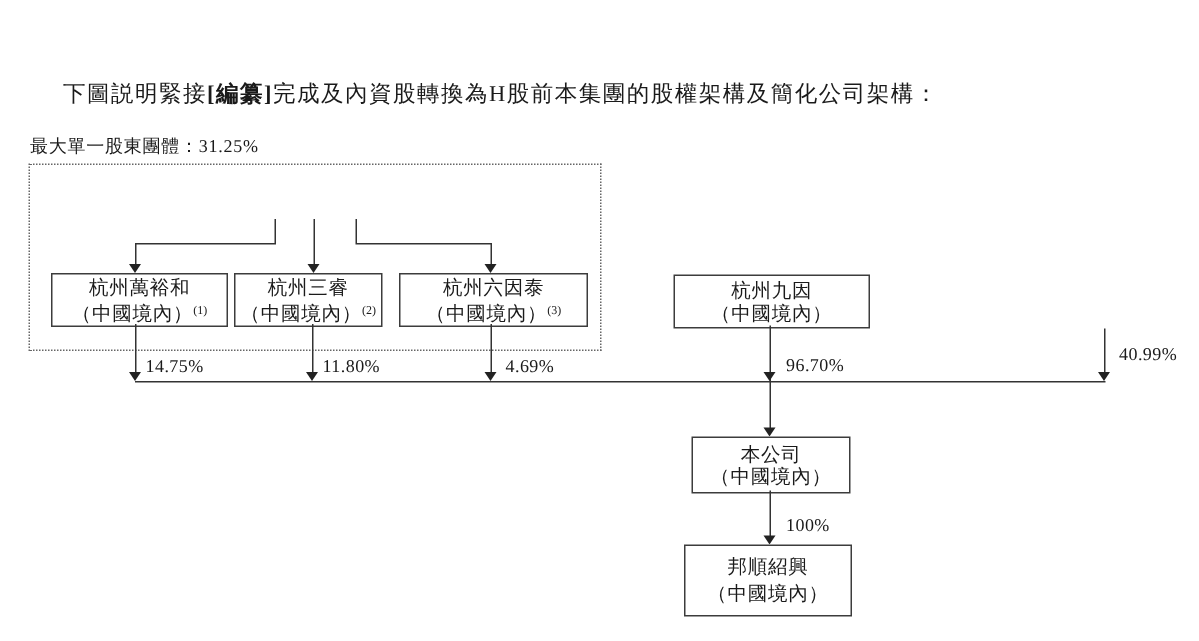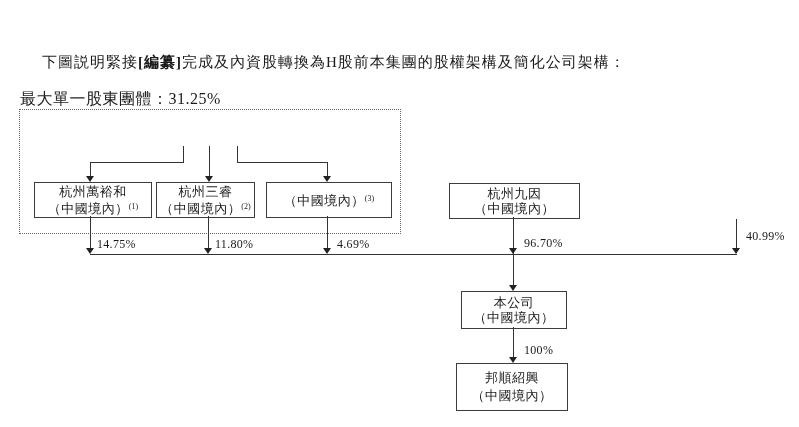--- a/index.html
+++ b/index.html
@@ -2,21 +2,21 @@
 <html><head>
 <meta charset="utf-8">
 <style>
   html,body{margin:0;padding:0;background:#ffffff;}
   .stage{
     position:relative;width:799px;height:427px;background:#ffffff;overflow:hidden;
     font-family:"Liberation Serif","DejaVu Serif",serif;color:#1a1a1a;margin-top:41px;
   }
   .title{position:absolute;left:42px;top:12px;font-size:15px;letter-spacing:1px;white-space:nowrap;}
   .bold{font-weight:bold;}
-  .group-label{position:absolute;left:20px;top:48px;font-size:16px;letter-spacing:0.5px;}
+  .group-label{position:absolute;left:20px;top:48px;font-size:12px;letter-spacing:0.5px;}
   .dashed-box{position:absolute;left:19px;top:68px;width:380px;height:123px;border:1px dotted #666;}
   .box{
     position:absolute;border:1px solid #3c3c3c;background:#fff;text-align:center;
     font-size:13px;line-height:15.5px;letter-spacing:0.5px;
     display:flex;flex-direction:column;justify-content:center;
   }
   .box .ln{white-space:nowrap;}
   sup.note{font-size:8px;vertical-align:4px;letter-spacing:0;}
   .vline{position:absolute;width:1px;background:#333;}
   .hline{position:absolute;height:1px;background:#333;}
@@ -51,20 +51,21 @@
 
   <div class="box" style="left:34px;top:141px;width:116px;height:34px">
     <div class="ln">杭州萬裕和</div>
     <div class="ln"><span>（中國境內）</span><sup class="note">(1)</sup></div>
   </div>
   <div class="box" style="left:156px;top:141px;width:97px;height:34px">
     <div class="ln">杭州三睿</div>
     <div class="ln"><span>（中國境內）</span><sup class="note">(2)</sup></div>
   </div>
   <div class="box" style="left:266px;top:141px;width:124px;height:34px">
+    <div class="ln">杭州六因泰</div>
     <div class="ln"><span>（中國境內）</span><sup class="note">(3)</sup></div>
   </div>
   <div class="box" style="left:449px;top:142px;width:129px;height:34px">
     <div class="ln">杭州九因</div>
     <div class="ln">（中國境內）</div>
   </div>
 
   <div class="vline" style="left:90px;top:175px;height:33px"></div>
   <div class="vline" style="left:208px;top:175px;height:33px"></div>
   <div class="vline" style="left:327px;top:175px;height:33px"></div>

